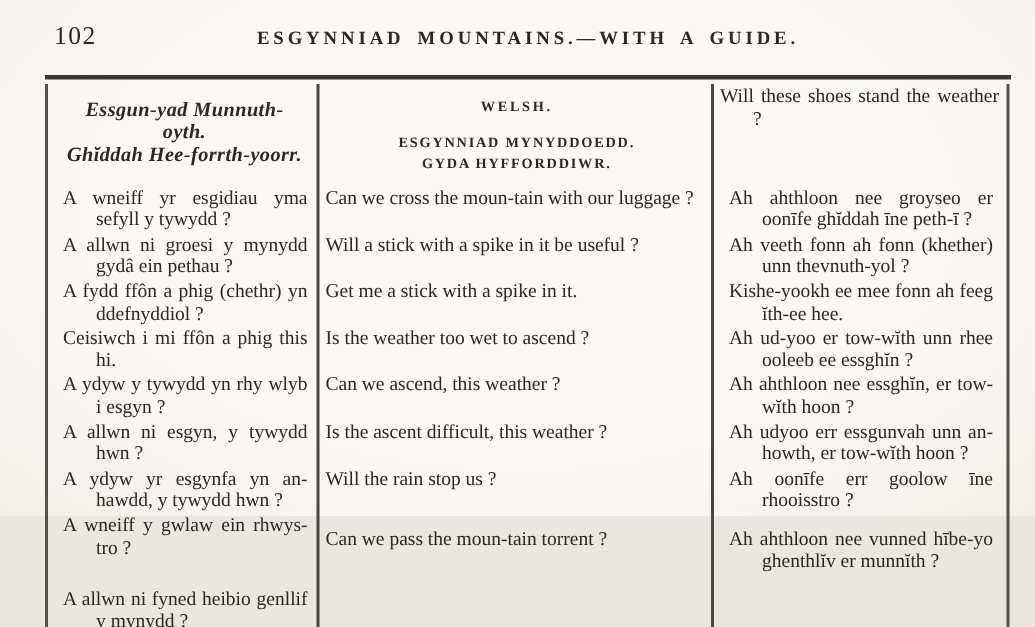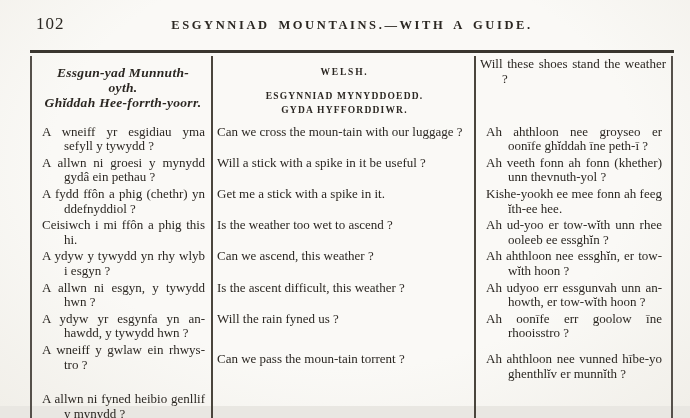--- a/index.html
+++ b/index.html
@@ -2,21 +2,21 @@
 <html style="--paper: #faf9f6; --ink: #2b2722; --rule: #4a453d;"><head>
 <meta charset="utf-8">
 <style>
   html,body{margin:0;padding:0;}
   body{
     width:690px;height:418px;overflow:hidden;
     font-family:"Liberation Serif","DejaVu Serif",serif;
     background:#e9e7e2;
   }
   .page{
-    position:relative;width:690px;height:406px;
+    position:relative;width:690px;height:344px;
     background:radial-gradient(ellipse at 50% 40%, #faf9f6 60%, #f1efe9 100%);
     color:var(--ink,#2b2membr722);
   }
   .page-header{
     position:absolute;top:12px;left:30px;right:16px;height:34px;
   }
   .page-num{
     position:absolute;left:6px;top:2px;
     font-size:17px;letter-spacing:1px;color:#2b2722;
   }
@@ -151,21 +151,21 @@
           <p class="phrase">Is the ascent difficult, this weather ?</p>
         </div>
       <div class="cell c-pr">
           <p class="phrase">Ah udyoo err essgunvah unn an-howth, er tow-wĭth hoon ?</p>
         </div>
       <div class="cell c-cy">
           <p class="phrase">A ydyw yr esgynfa yn an-hawdd, y tywydd hwn ?</p>
         </div>
 
       <div class="cell c-en">
-          <p class="phrase">Will the rain fyned us ?</p>
+          <p class="phrase">Will the rain stop us ?</p>
         </div>
       <div class="cell c-pr">
           <p class="phrase">Ah oonīfe err goolow īne rhooisstro ?</p>
         </div>
       <div class="cell c-cy">
           <p class="phrase">A wneiff y gwlaw ein rhwys-tro ?</p>
         </div>
 
       <div class="cell c-en gap-above">
           <p class="phrase">Can we pass the moun-tain torrent ?</p>

